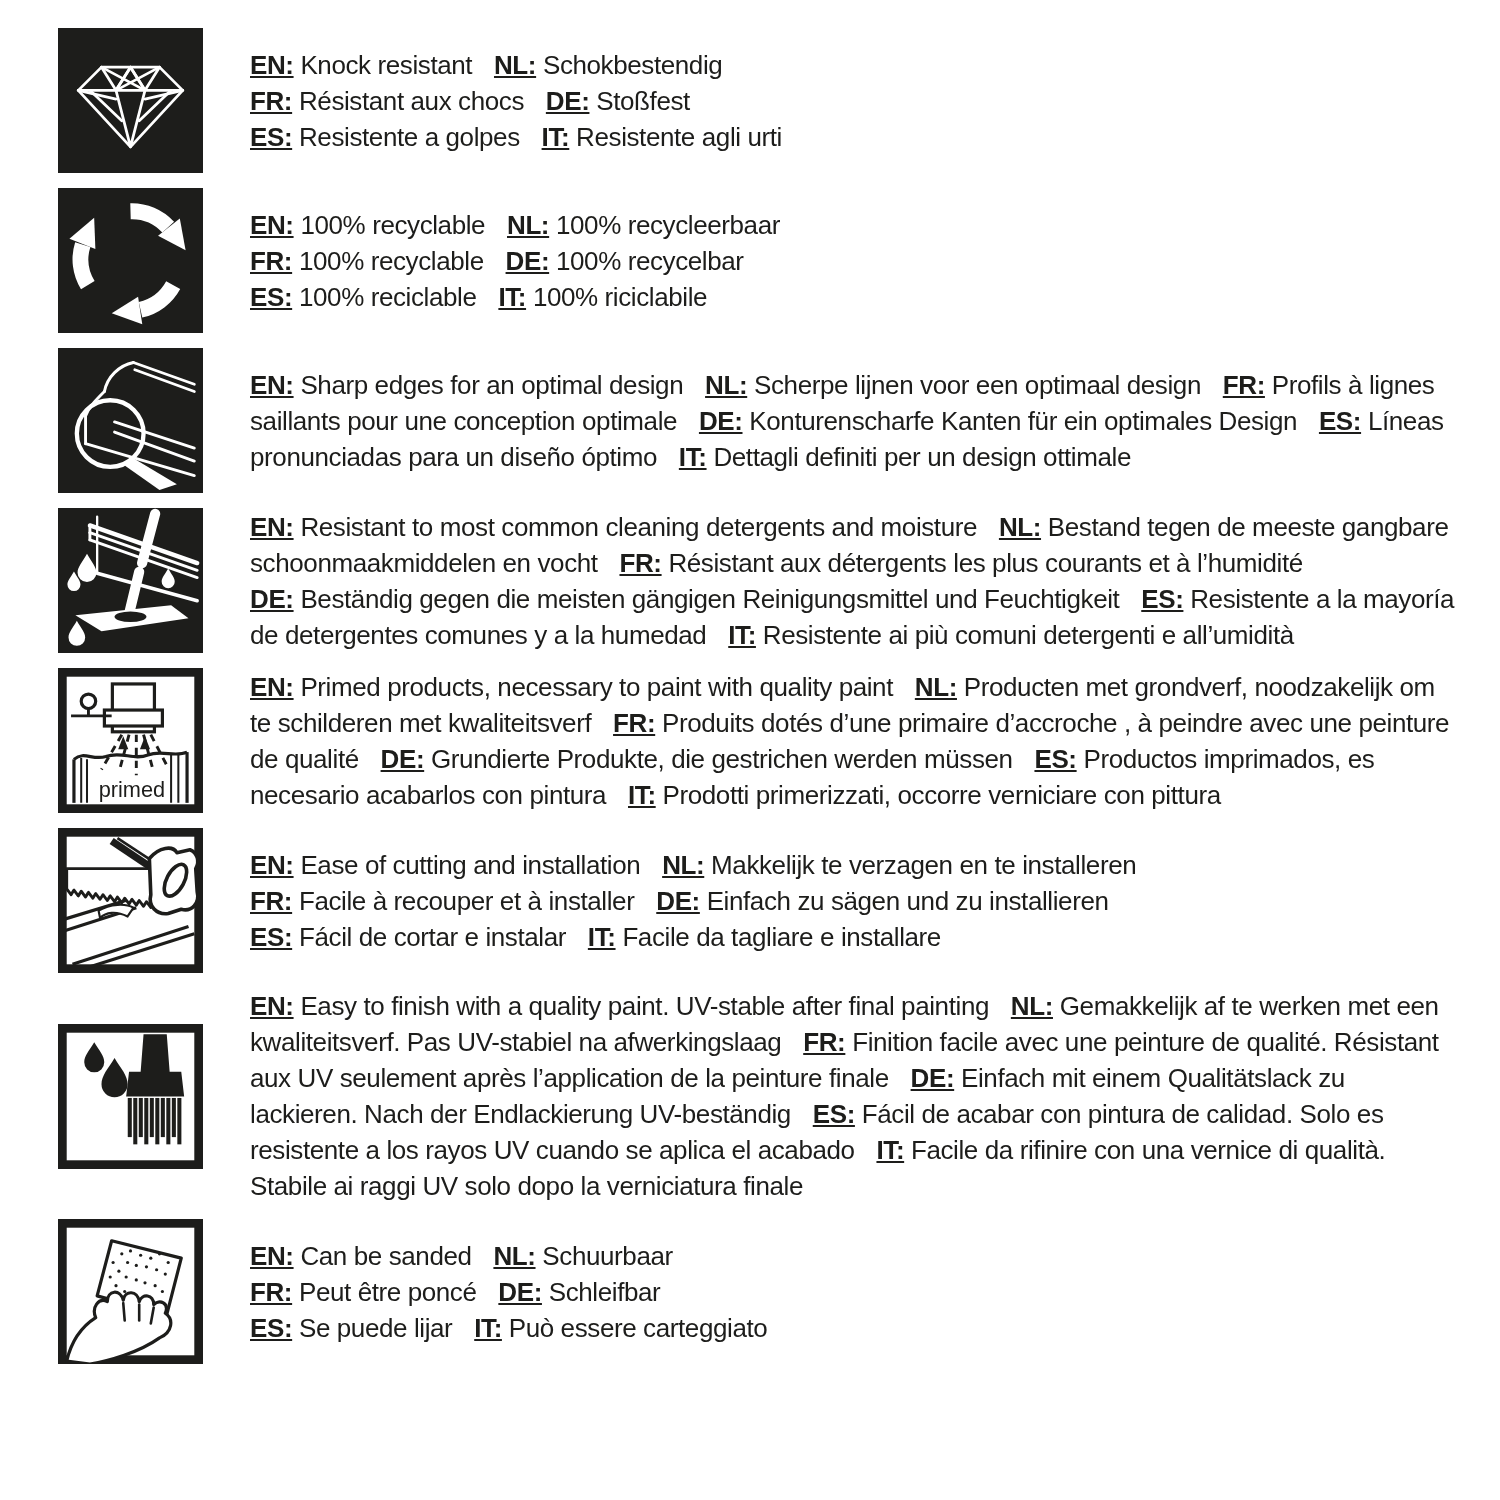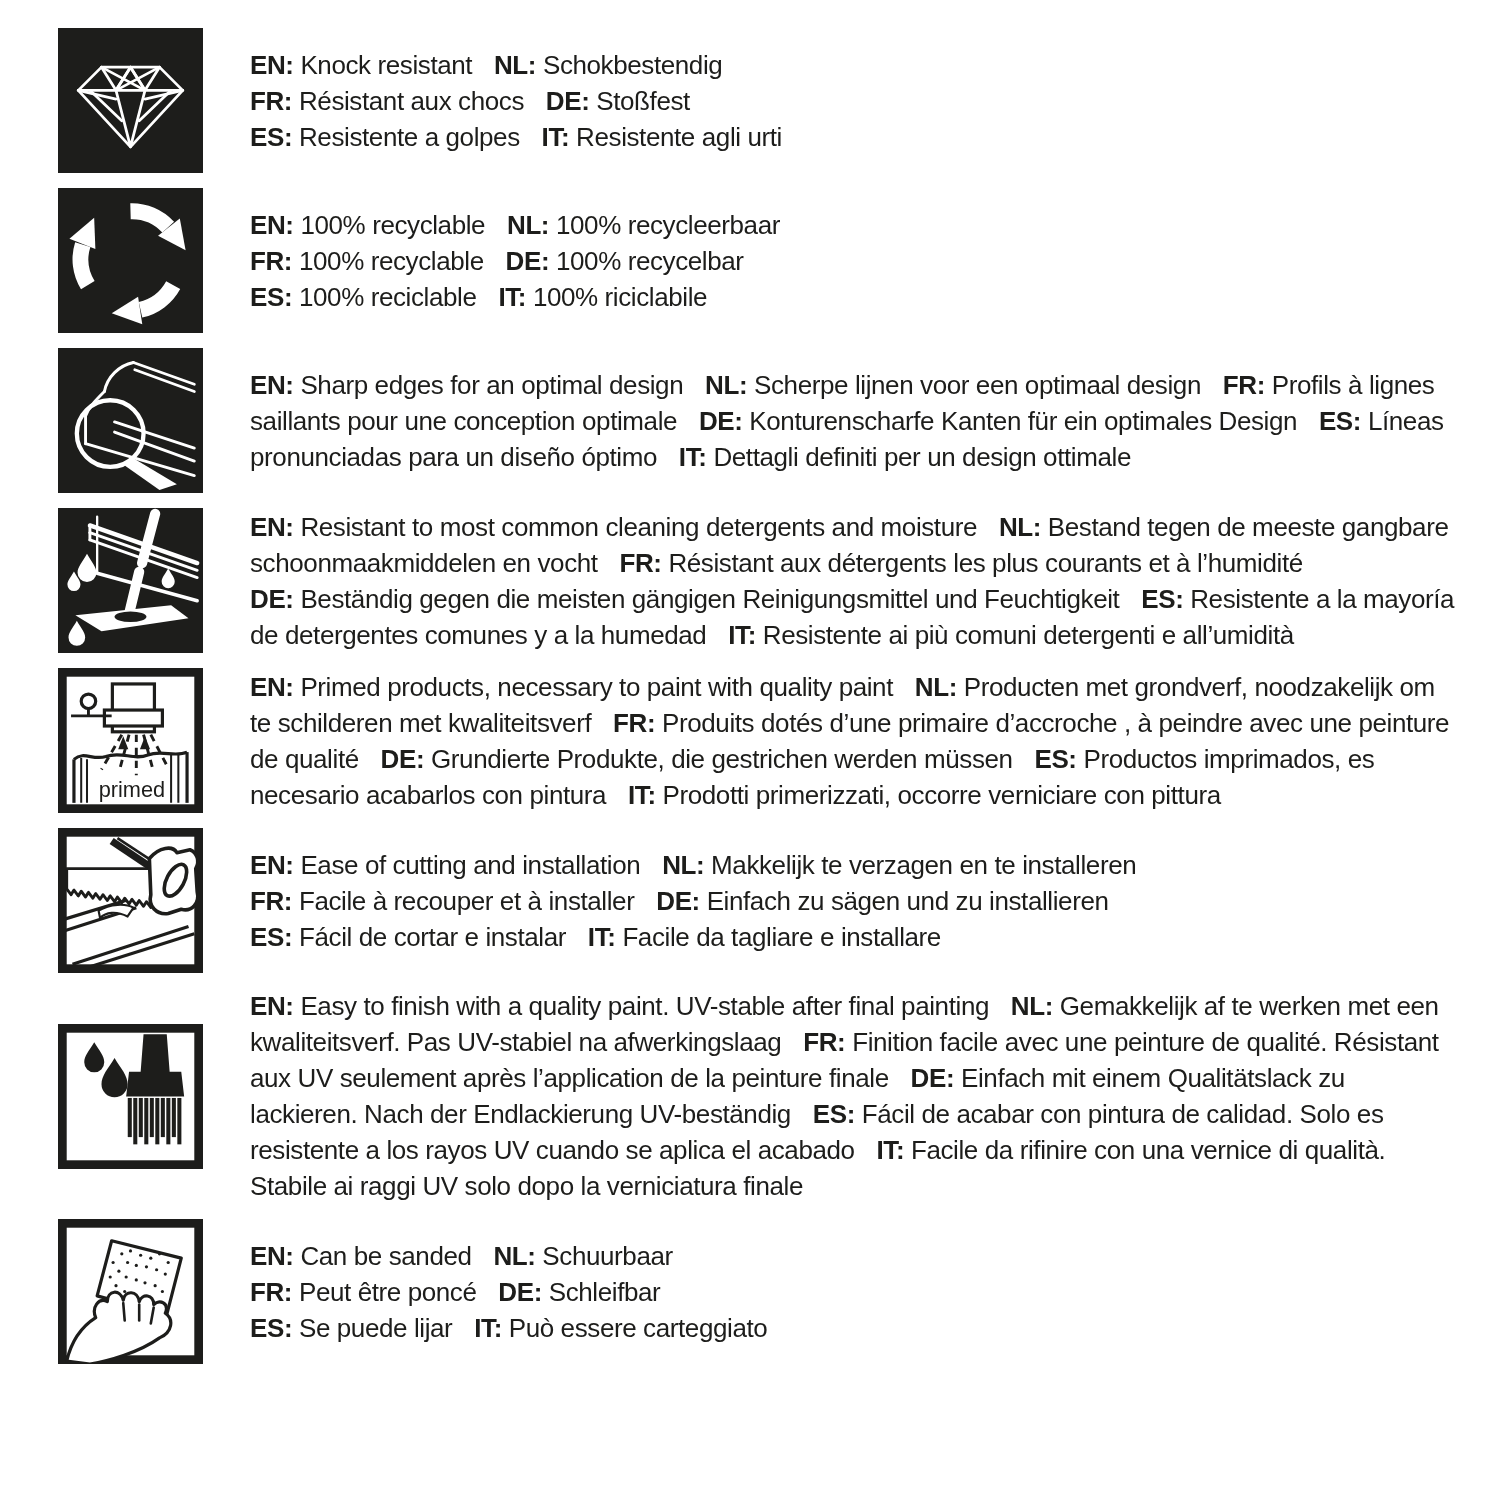--- a/index.html
+++ b/index.html
@@ -3,21 +3,21 @@
 <meta charset="utf-8">
 <style>
   :root{ --ink:#1d1d1b; --paper:#ffffff; }
   html,body{margin:0;padding:0;background:var(--paper);}
   body{width:1500px;min-height:1500px;font-family:"Liberation Sans",sans-serif;color:var(--ink);}
   .sheet{padding:28px 44px 6px 48px;box-sizing:border-box;}
   .row{display:flex;align-items:center;gap:37px;margin-bottom:15px;}
   .icon-box{width:165px;height:145px;flex:0 0 165px;}
   .icon-box svg{display:block;width:100%;height:100%;}
   .text{flex:1;font-size:26px;line-height:36px;letter-spacing:-0.4px;color:var(--ink);}
-  .lang{font-weight:bold;}
+  .lang{font-weight:bold;text-decoration:underline;}
   .it{}
   .gap{display:inline-block;width:15px;}
   svg text{font-family:"Liberation Sans",sans-serif;}
 </style>
 </head>
 <body>
 
 <div class="sheet">
   <div>
   <div class="row">

